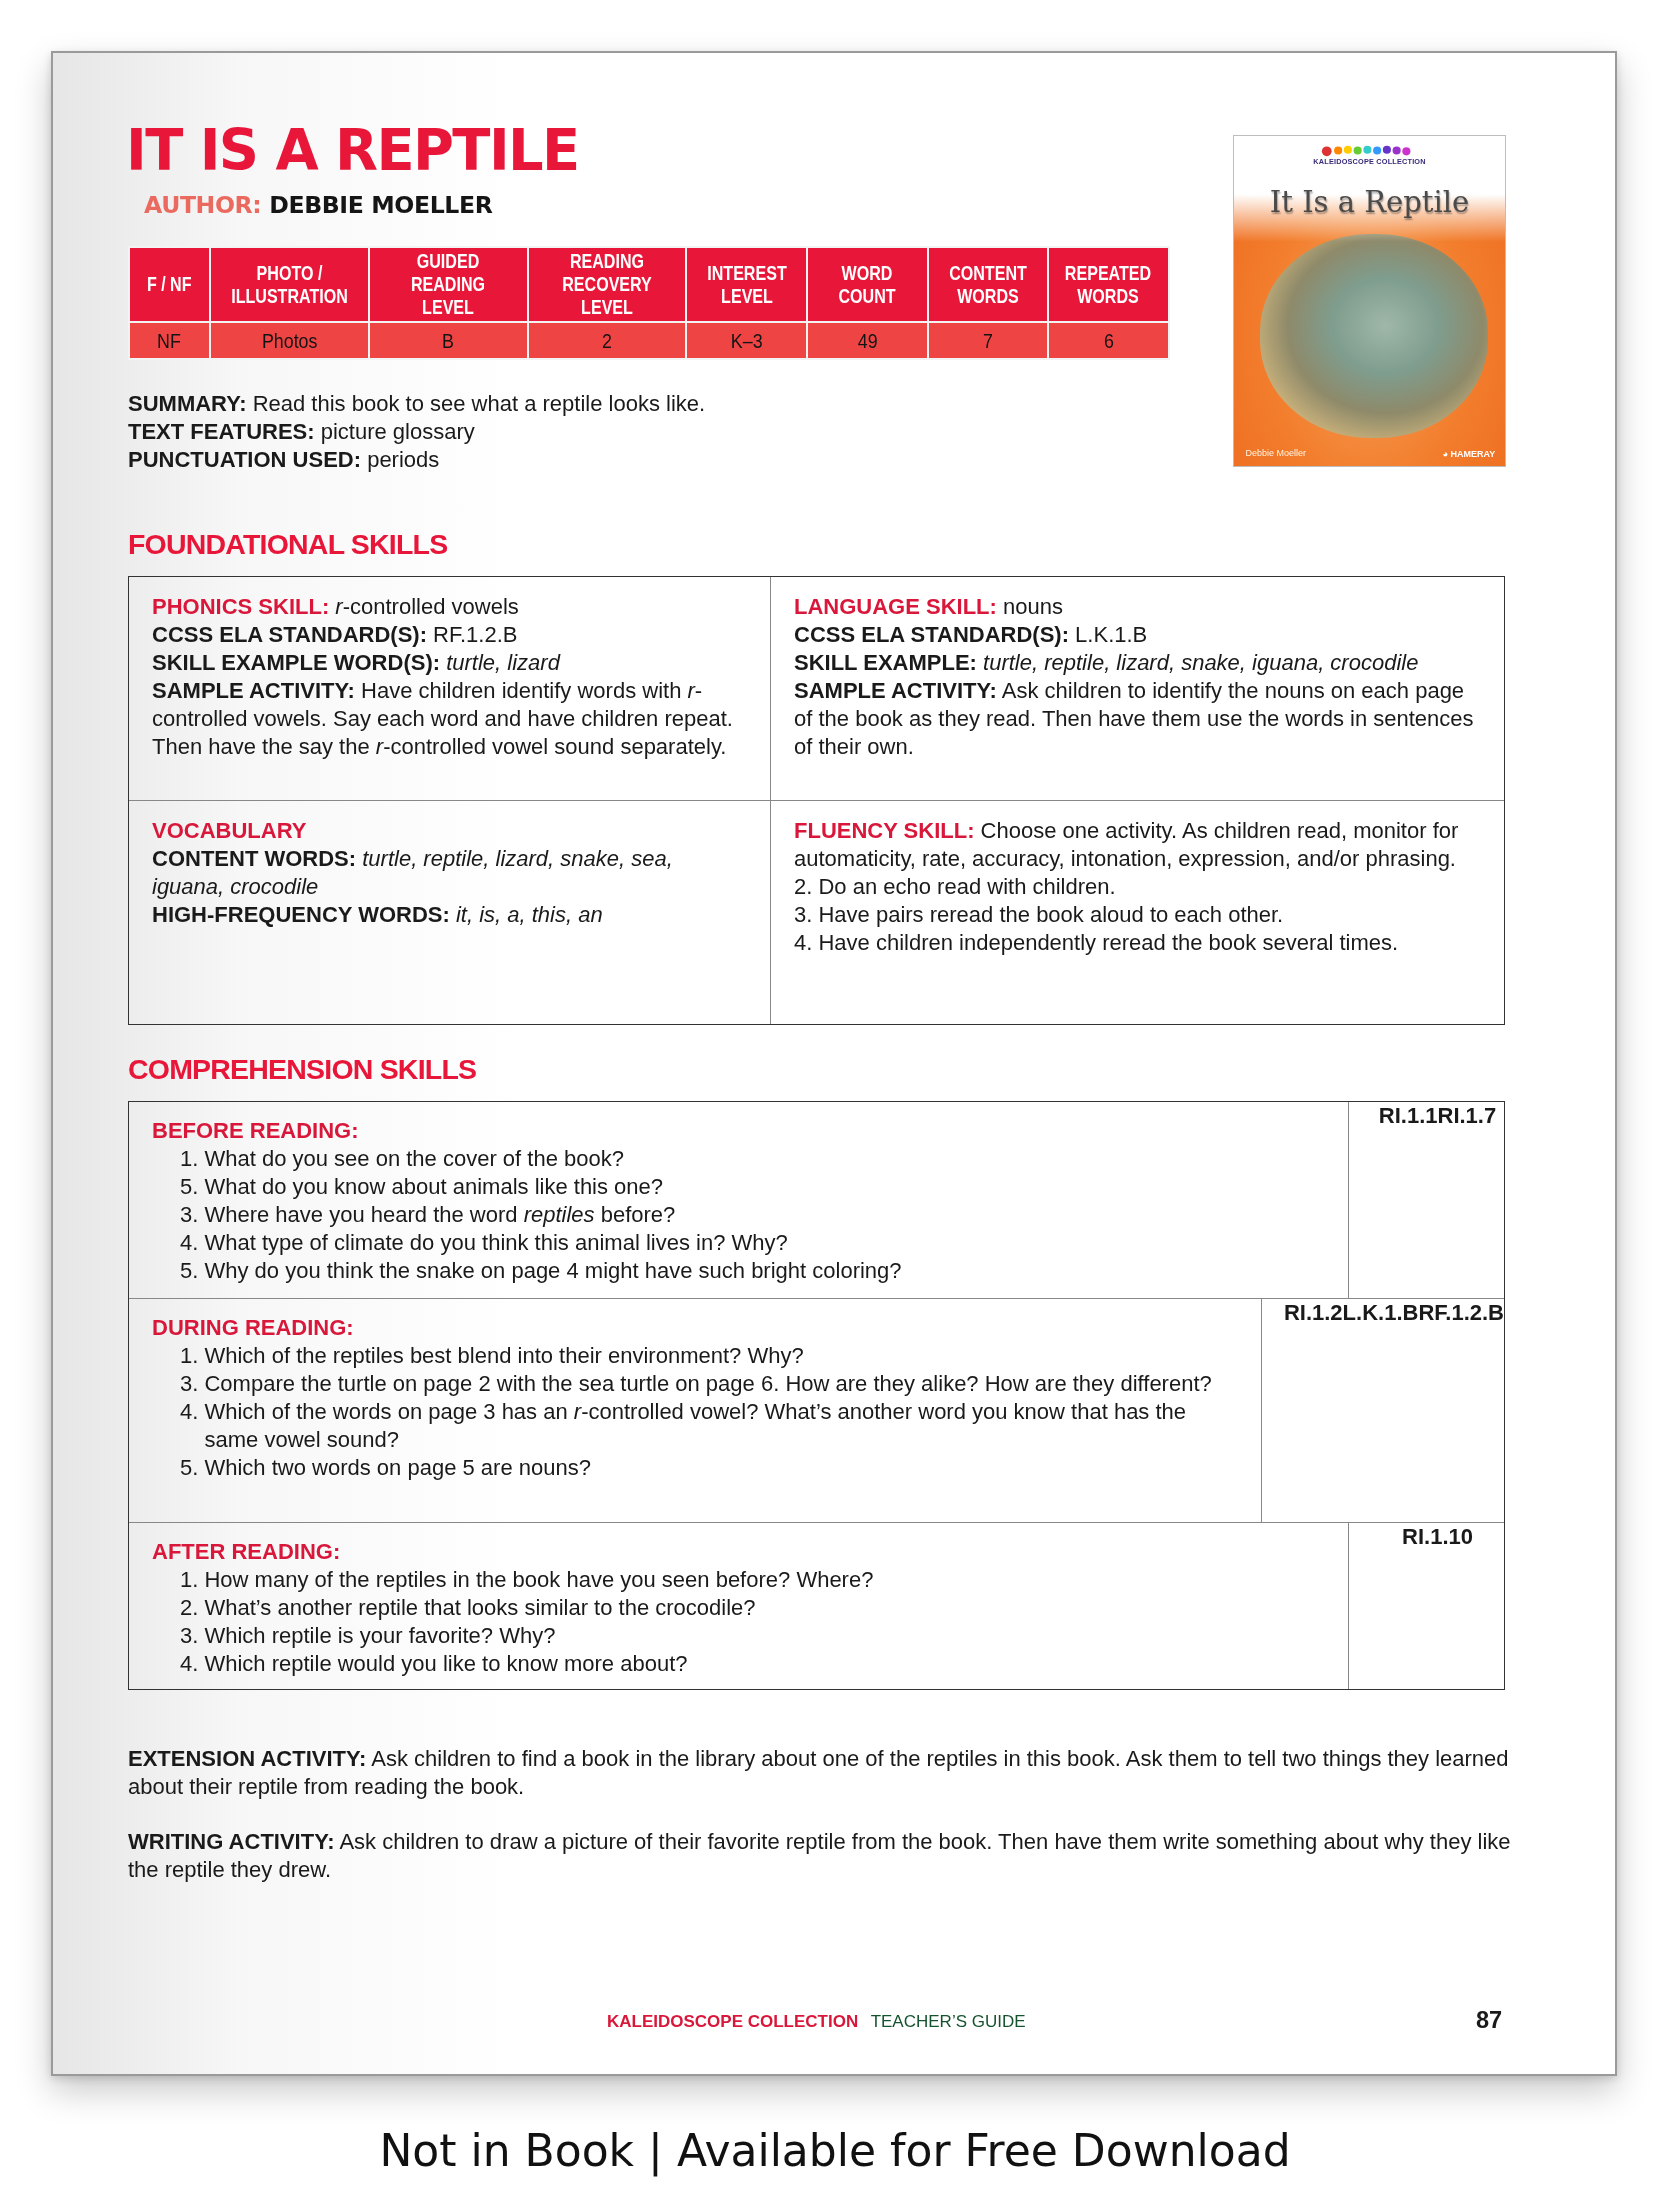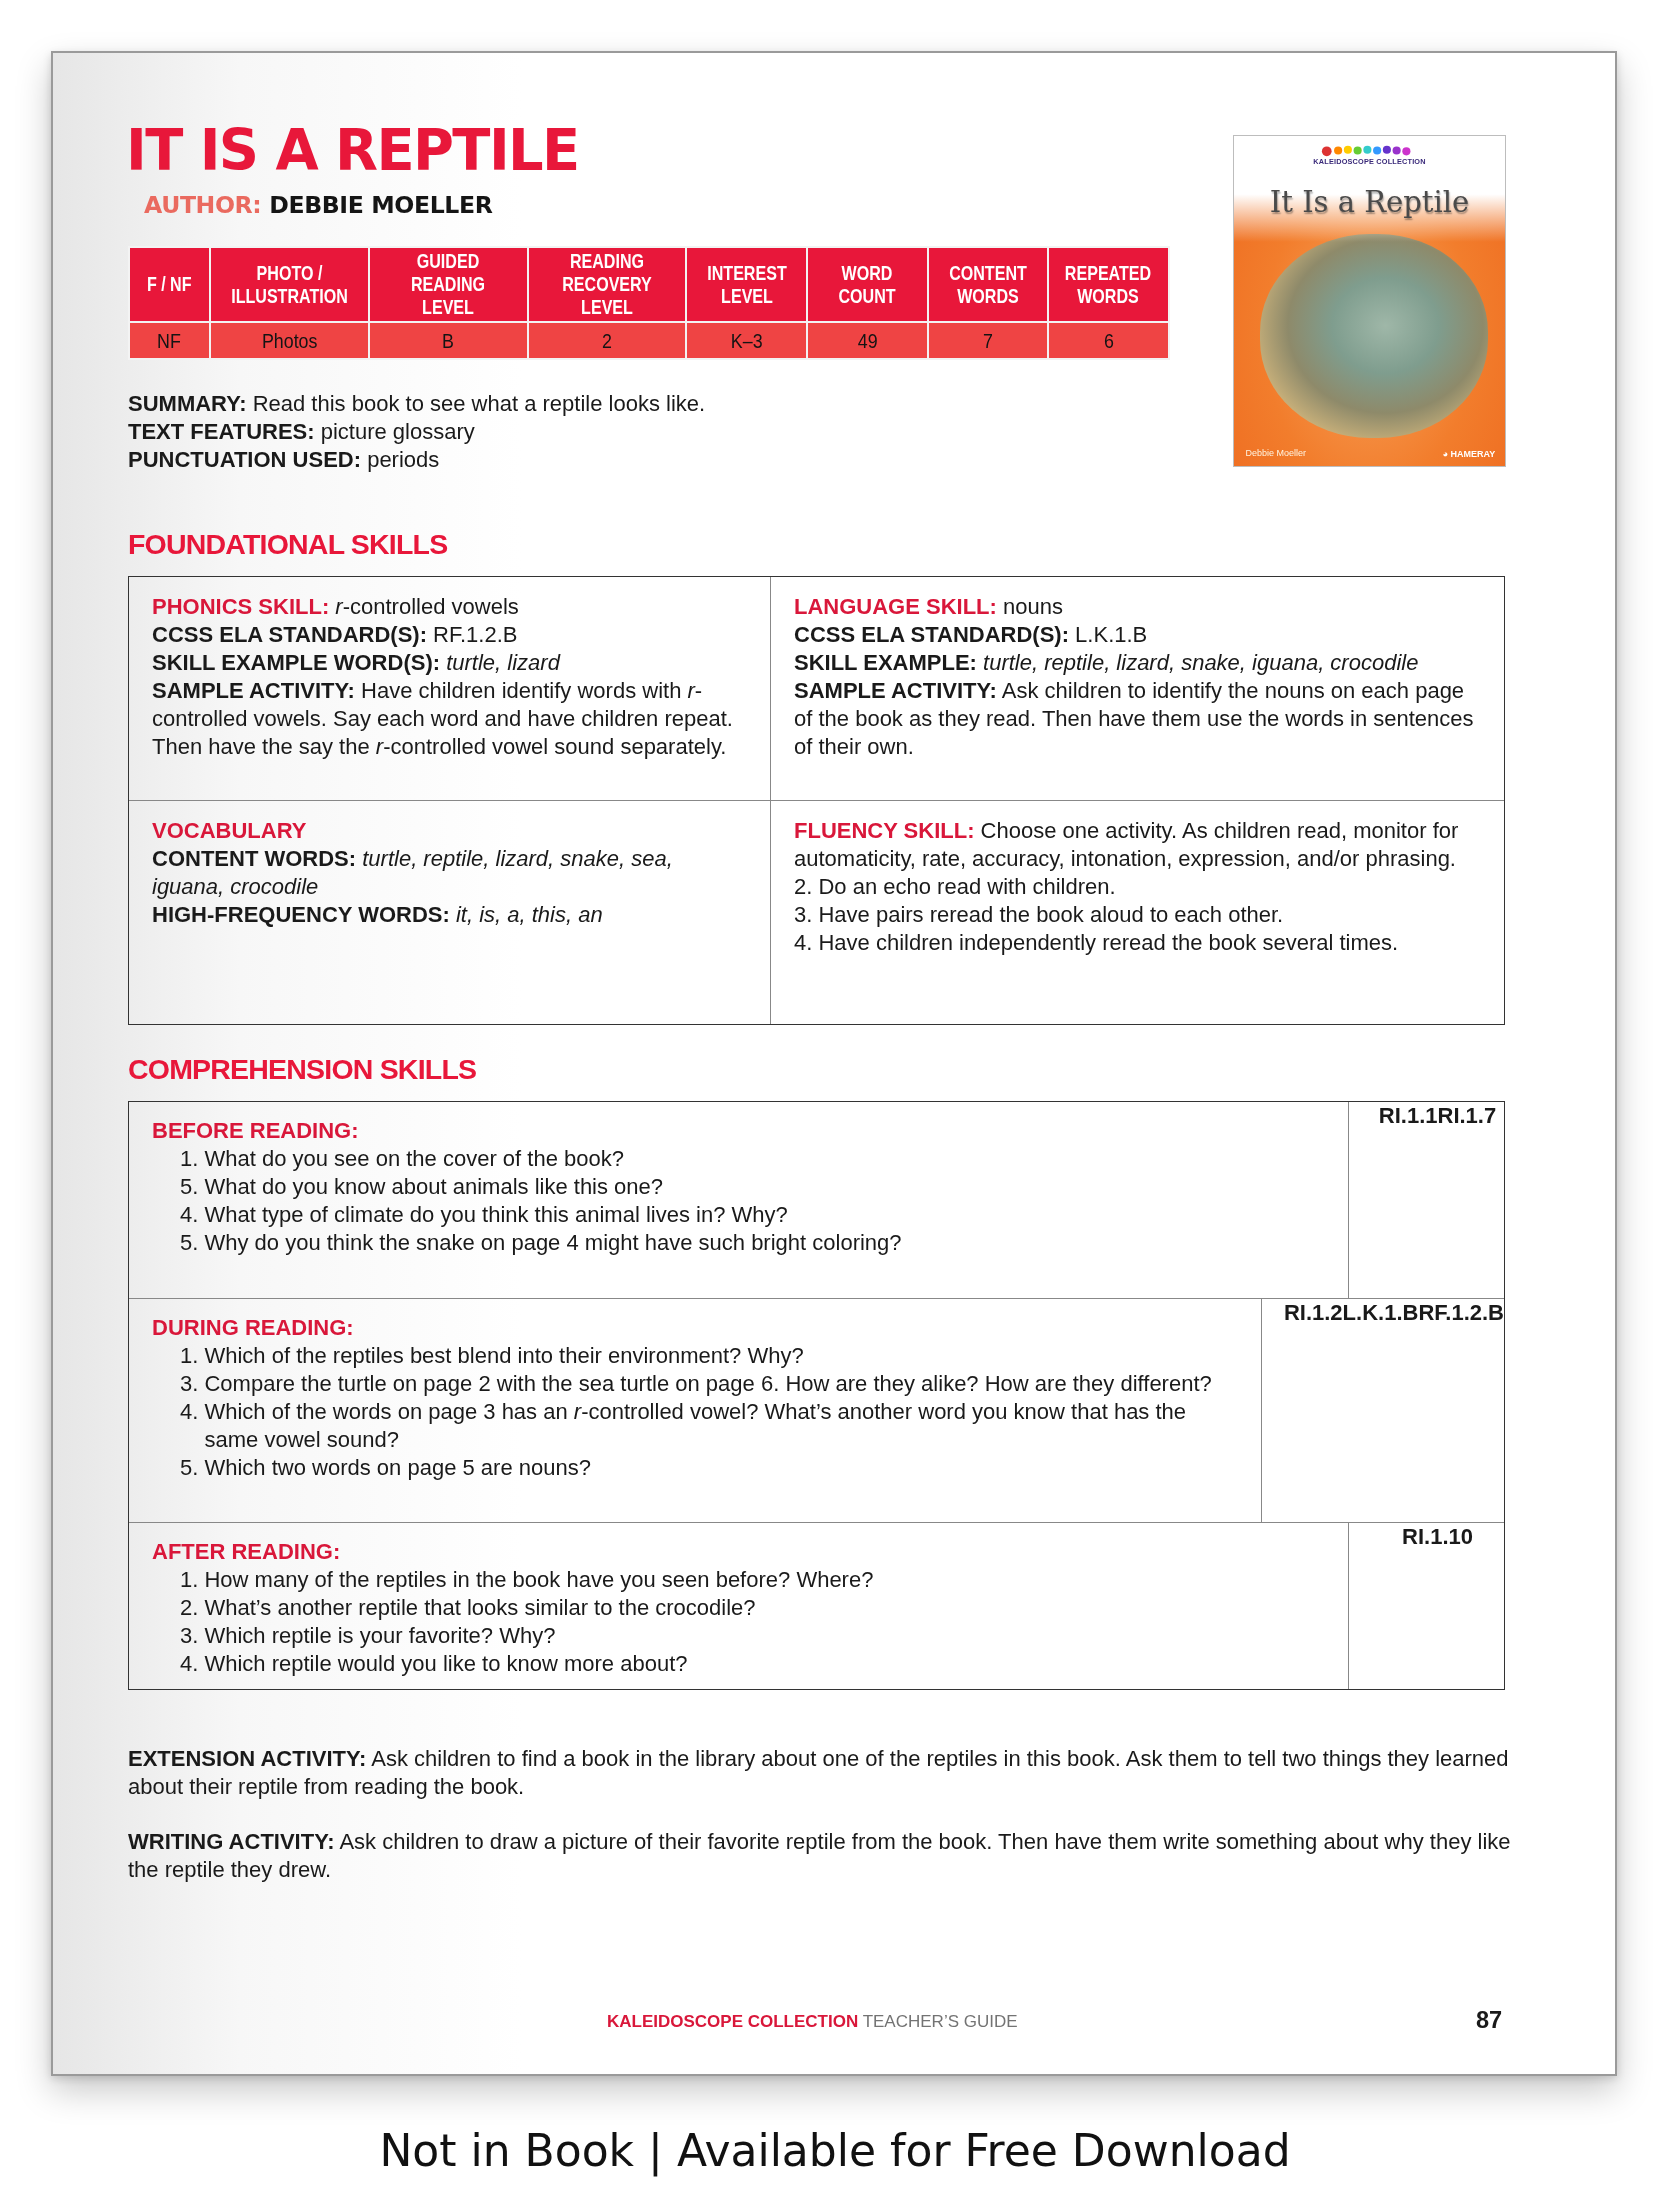--- a/index.html
+++ b/index.html
@@ -109,21 +109,21 @@
   .comp .std { flex: 1; display: flex; flex-direction: row; justify-content: center; padding-left: 22px; font-size: 22px; line-height: 28px; font-weight: bold; }
   .comp ol { list-style: none; margin: 0; padding: 0; }
   .comp li { padding-left: 24.5px; text-indent: -24.5px; margin-left: 28px; }
 
   .activity { position: absolute; left: 128px; width: 1386px; font-size: 22px; line-height: 28px; }
 
   .footer-series {
     position: absolute; left: 607px; top: 2013px; font-size: 17px; line-height: 1;
   }
   .footer-series .red { font-weight: bold; }
-  .footer-series .rest { color: #737373; }
+  .footer-series .rest { color: #14532d; margin-left: 8px; }
   .page-number { position: absolute; left: 1476px; top: 2009px; font-size: 23.6px; font-weight: bold; line-height: 1; }
 
   .banner {
     position: absolute; left: 0; right: 0; top: 2129px; text-align: center;
     font-family: "DejaVu Sans", sans-serif; font-size: 44px; color: #111; line-height: 1;
   }
 </style>
 </head>
 <body>
 
@@ -216,20 +216,21 @@
 
 <div class="section-head" style="top:1055px">COMPREHENSION SKILLS</div>
 
 <div class="comp">
   <div class="row" style="height:196px">
     <div class="q">
       <div class="red">BEFORE READING:</div>
       <ol>
         <li>1. What do you see on the cover of the book?</li>
         <li>5. What do you know about animals like this one?</li>
+        <li><span>3. Where have you heard the word </span><i>reptiles</i><span> before?</span></li>
         <li>4. What type of climate do you think this animal lives in? Why?</li>
         <li>5. Why do you think the snake on page 4 might have such bright coloring?</li>
       </ol>
     </div>
     <div class="std">
       <div>RI.1.1</div>
       <div>RI.1.7</div>
     </div>
   </div>
   <div class="row" style="height:223px">

